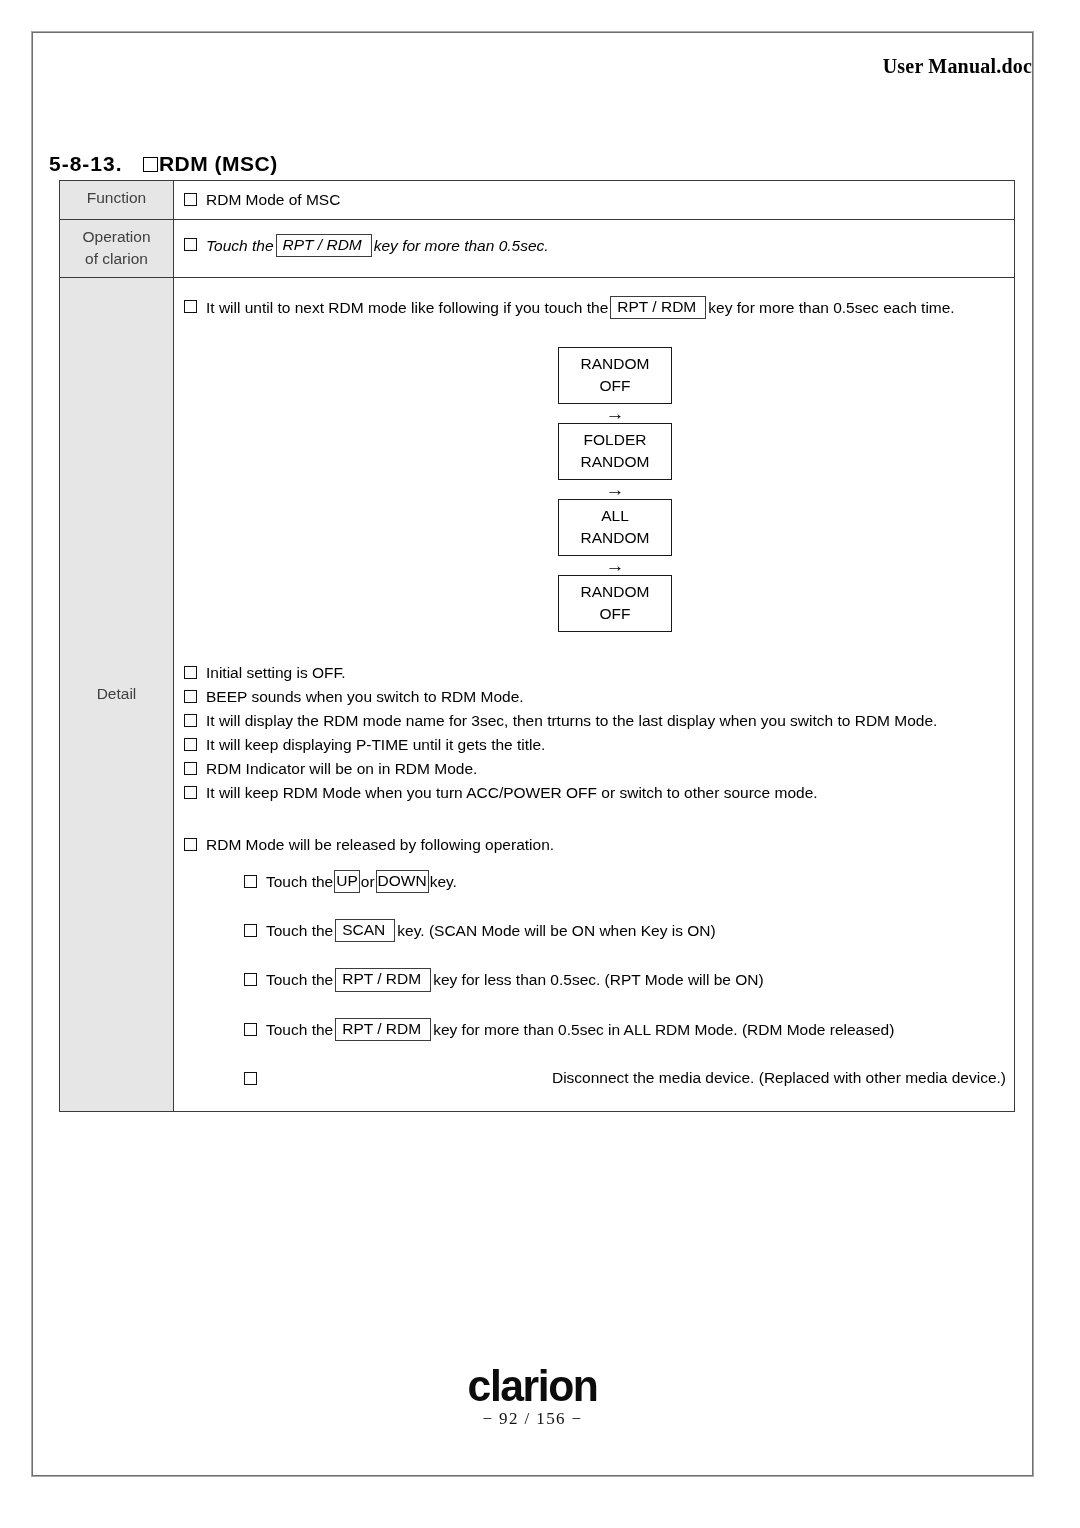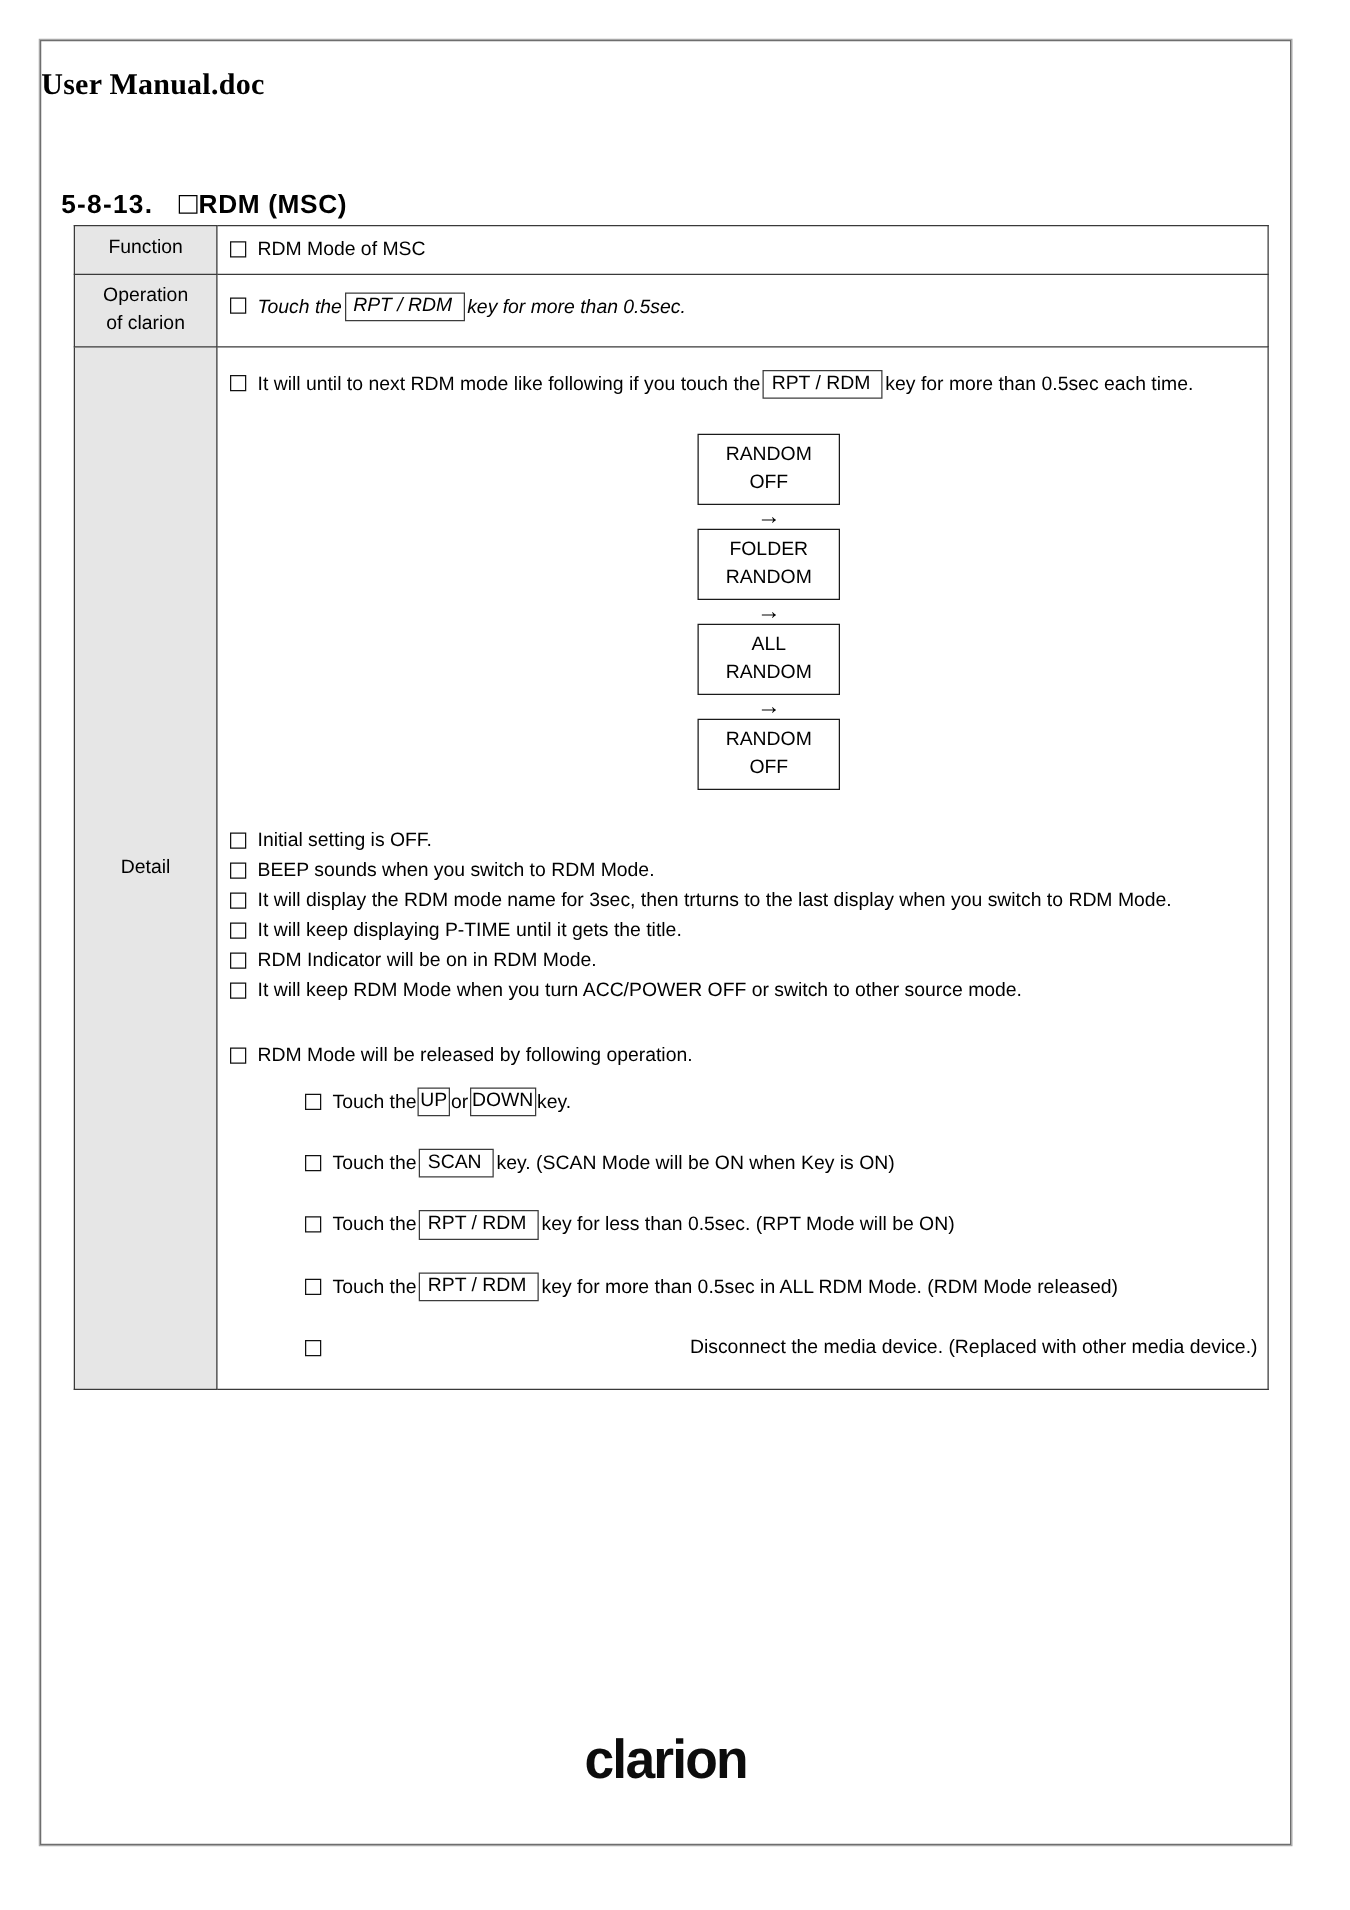--- a/index.html
+++ b/index.html
@@ -34,24 +34,24 @@
     width: 100%;
     height: 100%;
   }
 
   
   .doc-header {
     position: absolute;
     top: 22px;
     left: 0;
     width: 100%;
-    text-align: left;
+    text-align: right;
     font-family: "Liberation Serif", serif;
     font-weight: bold;
-    font-size: 24px;
+    font-size: 20px;
     letter-spacing: 0.2px;
   }
 
   
   .section-heading {
     position: absolute;
     top: 119px;
     left: 16px;
     font-size: 21px;
     font-weight: bold;
@@ -85,21 +85,21 @@
     vertical-align: top;
     padding: 0;
   }
   .label-cell {
     width: 105px;
     background: #e6e6e6;
     text-align: center;
     font-size: 15.5px;
     padding: 6px 4px 6px 4px !important;
     line-height: 1.45;
-    color: #000000;
+    color: #404040;
   }
   .label-cell.detail-label {
     vertical-align: middle;
   }
   .body-cell {
     padding: 6px 8px 6px 10px !important;
     font-size: 15px;
     line-height: 1.5;
   }
 
@@ -344,16 +344,17 @@
 
             </div>
 
           </td>
         </tr>
       </tbody>
     </table>
 
     <div class="footer">
       <div class="brand">clarion</div>
+      <div class="page-no">− 92 / 156 −</div>
     </div>
 
   </div>
 </div>
 
 </body></html>

